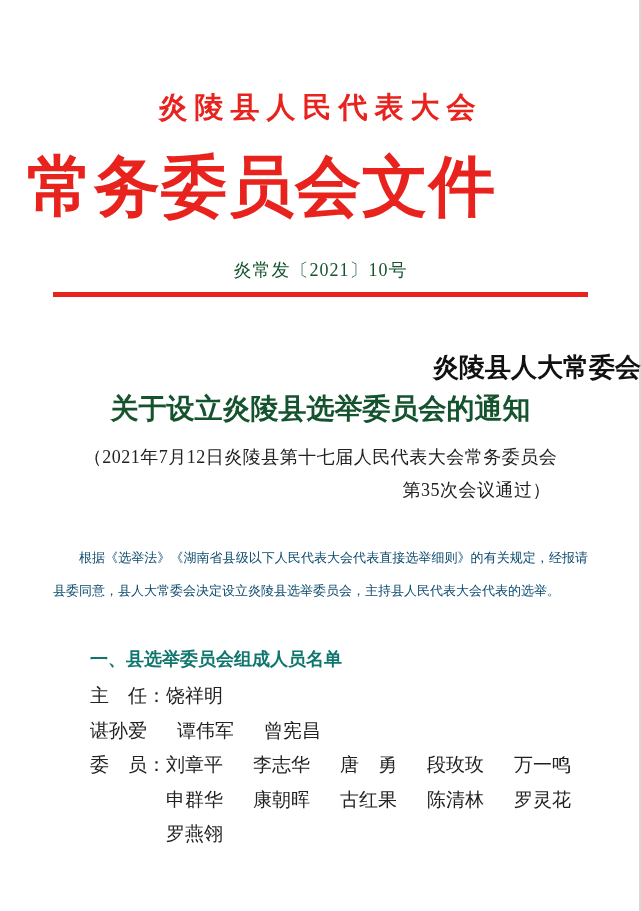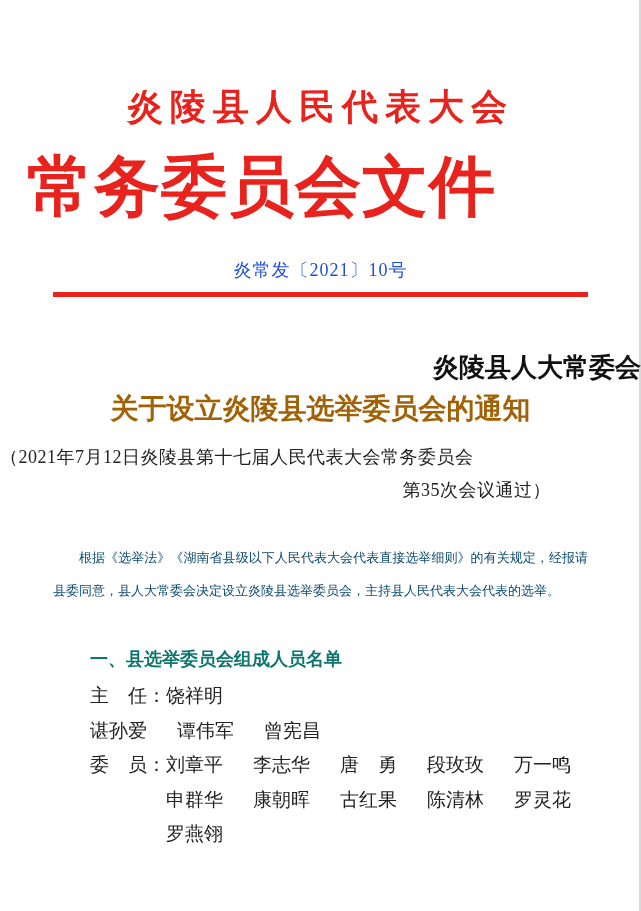--- a/index.html
+++ b/index.html
@@ -16,57 +16,58 @@
     background: #ffffff;
   }
   .page-edge {
     position: absolute; right: 0; top: 0;
     width: 2px; height: 911px;
     background: #d9d9d9;
   }
   .org {
     position: absolute; top: 88px; left: 0; width: 641px;
     text-align: center;
-    font-size: 36px; line-height: 38px; font-weight: 700;
+    font-size: 29px; line-height: 38px; font-weight: 700;
     letter-spacing: 7px;
     color: var(--accent);
   }
   .doc-type {
     position: absolute; top: 150px; left: 0; width: 523px;
     text-align: center;
     font-size: 66px; line-height: 74px; font-weight: 900;
     letter-spacing: 1px;
     color: var(--accent);
   }
   .doc-no {
     position: absolute; top: 258px; left: 0; width: 641px;
     text-align: center;
     font-size: 18px; line-height: 24px;
-    color: #1d4ed8;
+    color: #14532d;
     letter-spacing: 1px;
   }
   .red-rule {
     position: absolute; top: 292px; left: 53px;
     width: 535px; height: 5px;
     background: var(--accent);
   }
   .title1 {
     position: absolute; top: 352px; left: 0; width: 641px;
     text-align: right;
     font-size: 26px; line-height: 32px; font-weight: 700;
     color: #111;
   }
   .title2 {
     position: absolute; top: 392px; left: 0; width: 641px;
     text-align: center;
     font-size: 28px; line-height: 34px; font-weight: 700;
-    color: #a16207;
+    color: #14532d;
   }
   .note1 {
     position: absolute; top: 444px; left: 0; width: 641px;
+    text-align: center;
     font-size: 18px; line-height: 26px;
     color: #222;
     letter-spacing: 0.5px;
   }
   .note2 {
     position: absolute; top: 477px; left: 0; width: 551px;
     text-align: right;
     font-size: 18px; line-height: 26px;
     color: #222;
     letter-spacing: 0.5px;

